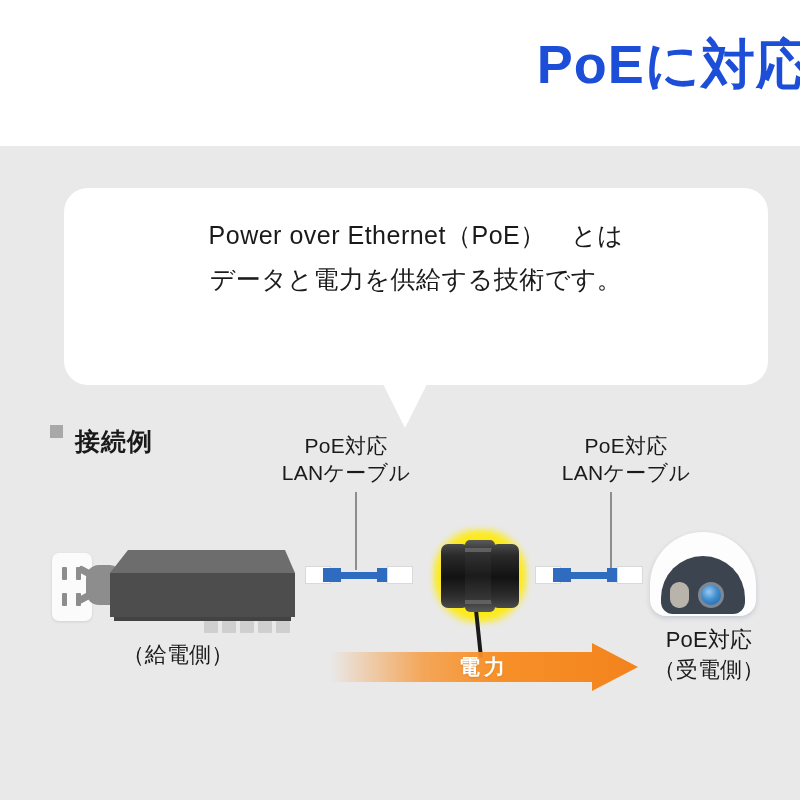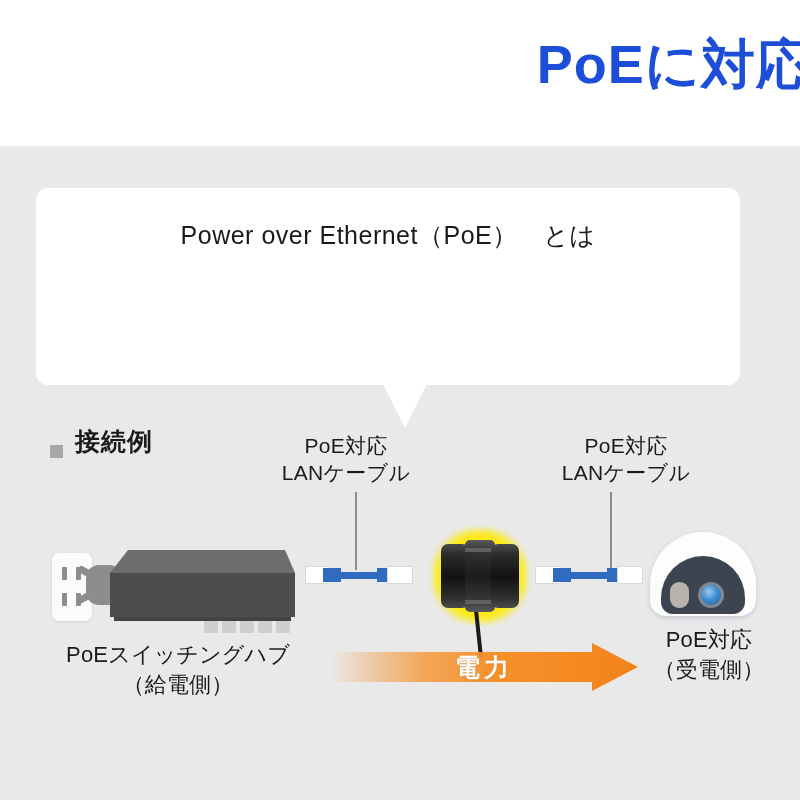--- a/index.html
+++ b/index.html
@@ -44,24 +44,24 @@
   #body-panel {
     position: absolute;
     left: 0; top: 146px;
     width: 800px; height: 654px;
     background: #e9e9e9;
   }
 
   
   #speech-bubble {
     position: absolute;
-    left: 36px; top: 188px;
+    left: 64px; top: 188px;
     width: 704px; height: 197px;
     background: #ffffff;
-    border-radius: 12px;
+    border-radius: 24px;
   }
   #bubble-text {
     position: absolute;
     left: 0; top: 25px;
     width: 704px;
     text-align: center;
     font-size: 25px;
     line-height: 44px;
     color: #1a1a1a;
     letter-spacing: 0.5px;
@@ -74,21 +74,21 @@
     border-left: 22px solid transparent;
     border-right: 22px solid transparent;
     border-top: 44px solid #ffffff;
   }
 
   
   #section-heading {
     position: absolute;
     left: 50px; top: 425px;
     display: flex;
-    align-items: flex-end;
+    align-items: flex-start;
     gap: 12px;
   }
   #section-bullet {
     width: 13px; height: 13px;
     background: #a8a8a8;
     display: block;
   }
   #section-label {
     font-size: 25px;
     font-weight: bold;
@@ -332,41 +332,42 @@
   #power-arrow, #data-arrow { position: absolute; }
   #power-arrow { left: 330px; top: 643px; width: 308px; height: 48px; }
   #data-arrow  { left: 348px; top: 712px; width: 292px; height: 52px; }
   .arrow-text {
     position: absolute;
     left: 0; top: 0;
     width: 100%; height: 100%;
     display: flex;
     align-items: center;
     justify-content: center;
-    font-size: 25px;
+    font-size: 21px;
     font-weight: bold;
     color: #ffffff;
     letter-spacing: 4px;
     text-shadow: 0 1px 2px rgba(0,0,0,.12);
   }
 </style>
 </head>
 <body>
 
 <div id="page">
 
   <div id="header-band">
     <div id="page-title">PoEに対応</div>
   </div>
 
   <div id="body-panel"></div>
 
   <div id="speech-bubble">
     <div id="bubble-text">
       <span class="line">Power over Ethernet（PoE）　とは</span>
+      <span class="line">データと電力を供給する技術です。</span>
     </div>
   </div>
   <div id="bubble-tail"></div>
 
   <div id="section-heading">
     <span id="section-bullet"></span>
     <span id="section-label">接続例</span>
   </div>
 
   <div class="callout" id="cable-label-left">
@@ -431,21 +432,20 @@
   </div>
 
   <div id="camera">
     <div id="camera-shell"></div>
     <div id="camera-face"></div>
     <div id="camera-sensor"></div>
     <div id="camera-lens"></div>
   </div>
 
   <div class="device-label" id="hub-label">
-    <span class="line">PoEスイッチングハブ</span>
     <span class="line">（給電側）</span>
   </div>
   <div class="device-label" id="camera-label">
     <span class="line">PoE対応</span>
     <span class="line">（受電側）</span>
   </div>
 
   <div id="power-arrow">
     <svg width="308" height="48" viewBox="0 0 308 48">
       <defs>

